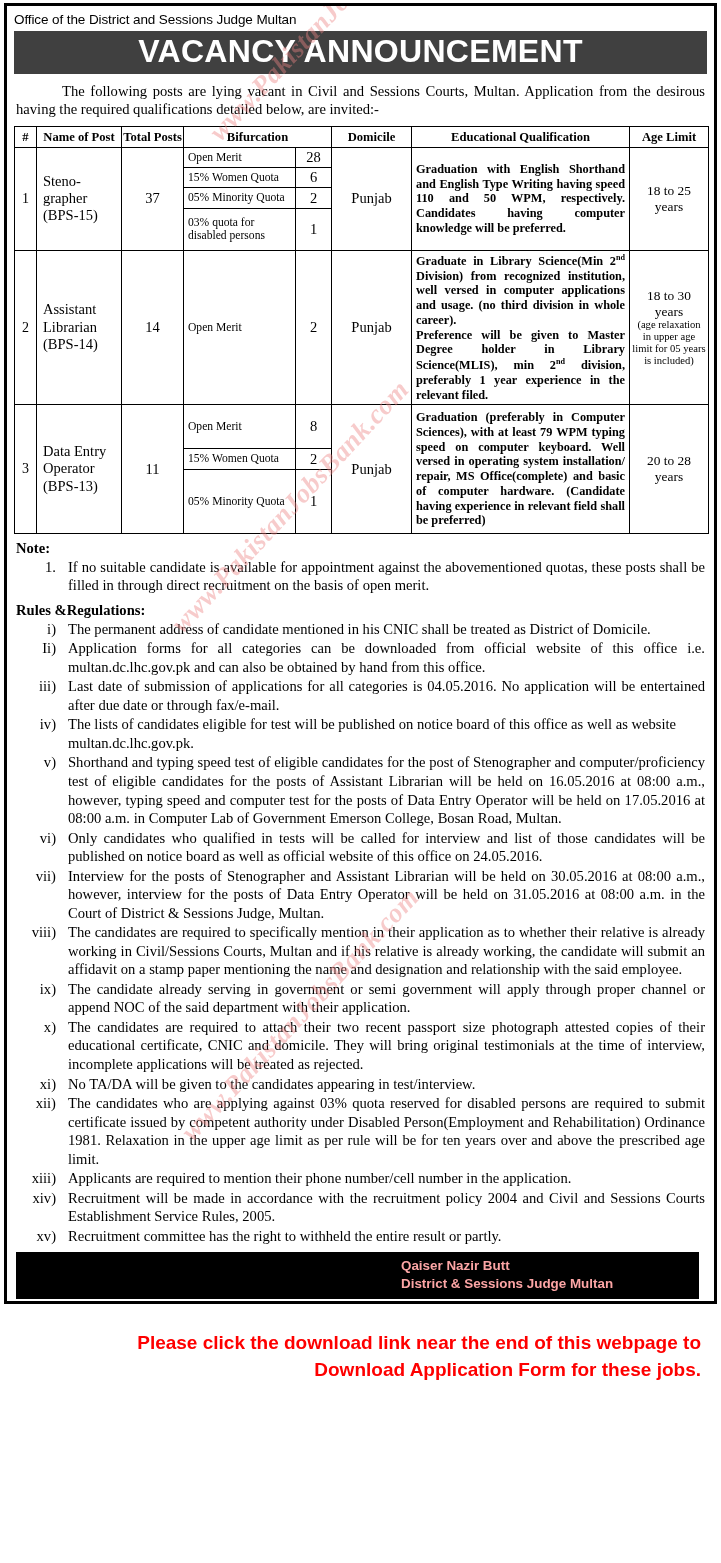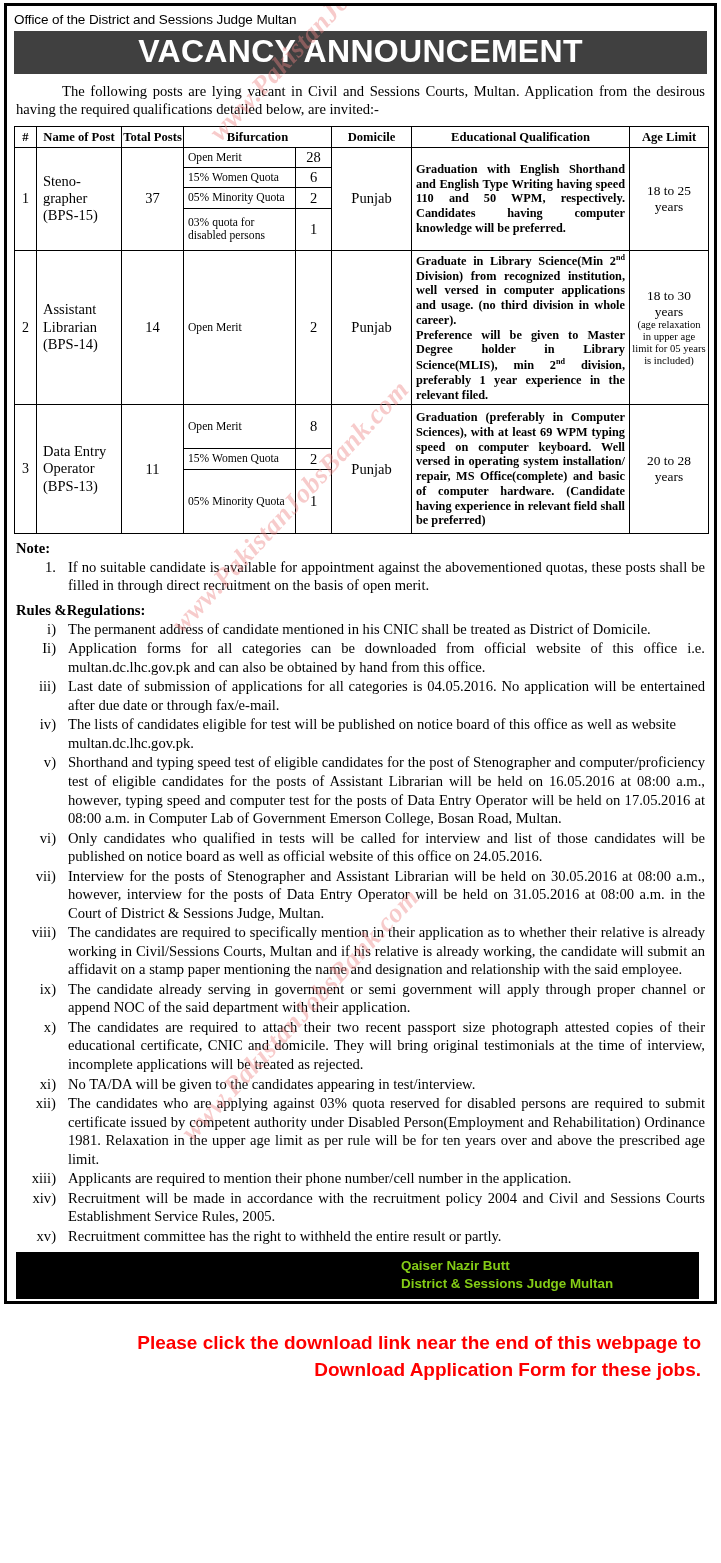--- a/index.html
+++ b/index.html
@@ -159,21 +159,21 @@
     font-size: 14.6px;
     line-height: 1.27;
     text-align: justify;
     text-justify: inter-word;
   }
   .li .body.nojust { text-align: left; }
 
   
   .sign-bar {
     background: #000;
-    color: #84cc16;
+    color: #fca5a5;
     margin: 6px 8px 2px 2px;
     padding: 5px 0 6px 0;
     font-family: "Liberation Sans", sans-serif;
     font-weight: bold;
     font-size: 13.4px;
     line-height: 1.34;
   }
   .sign-inner {
     padding-left: 385px;
   }
@@ -272,21 +272,21 @@
             </td>
           </tr>
 
           <tr>
             <td class="num" rowspan="3">3</td>
             <td class="post" rowspan="3">Data Entry Operator (BPS-13)</td>
             <td class="total" rowspan="3">11</td>
             <td class="bif bif-open" style="height:44px;">Open Merit</td>
             <td class="bifn">8</td>
             <td class="dom" rowspan="3">Punjab</td>
-            <td class="edu" rowspan="3">Graduation (preferably in Computer Sciences), with at least 69 WPM typing speed on computer keyboard. Well versed in operating system installation/ repair, MS Office(complete) and basic of computer hardware. (Candidate having experience in relevant field shall be preferred)</td>
+            <td class="edu" rowspan="3">Graduation (preferably in Computer Sciences), with at least 79 WPM typing speed on computer keyboard. Well versed in operating system installation/ repair, MS Office(complete) and basic of computer hardware. (Candidate having experience in relevant field shall be preferred)</td>
             <td class="age" rowspan="3">20 to 28 years</td>
           </tr>
           <tr>
             <td class="bif">15% Women Quota</td>
             <td class="bifn">2</td>
           </tr>
           <tr>
             <td class="bif" style="height:64px;">05% Minority Quota</td>
             <td class="bifn">1</td>
           </tr>

